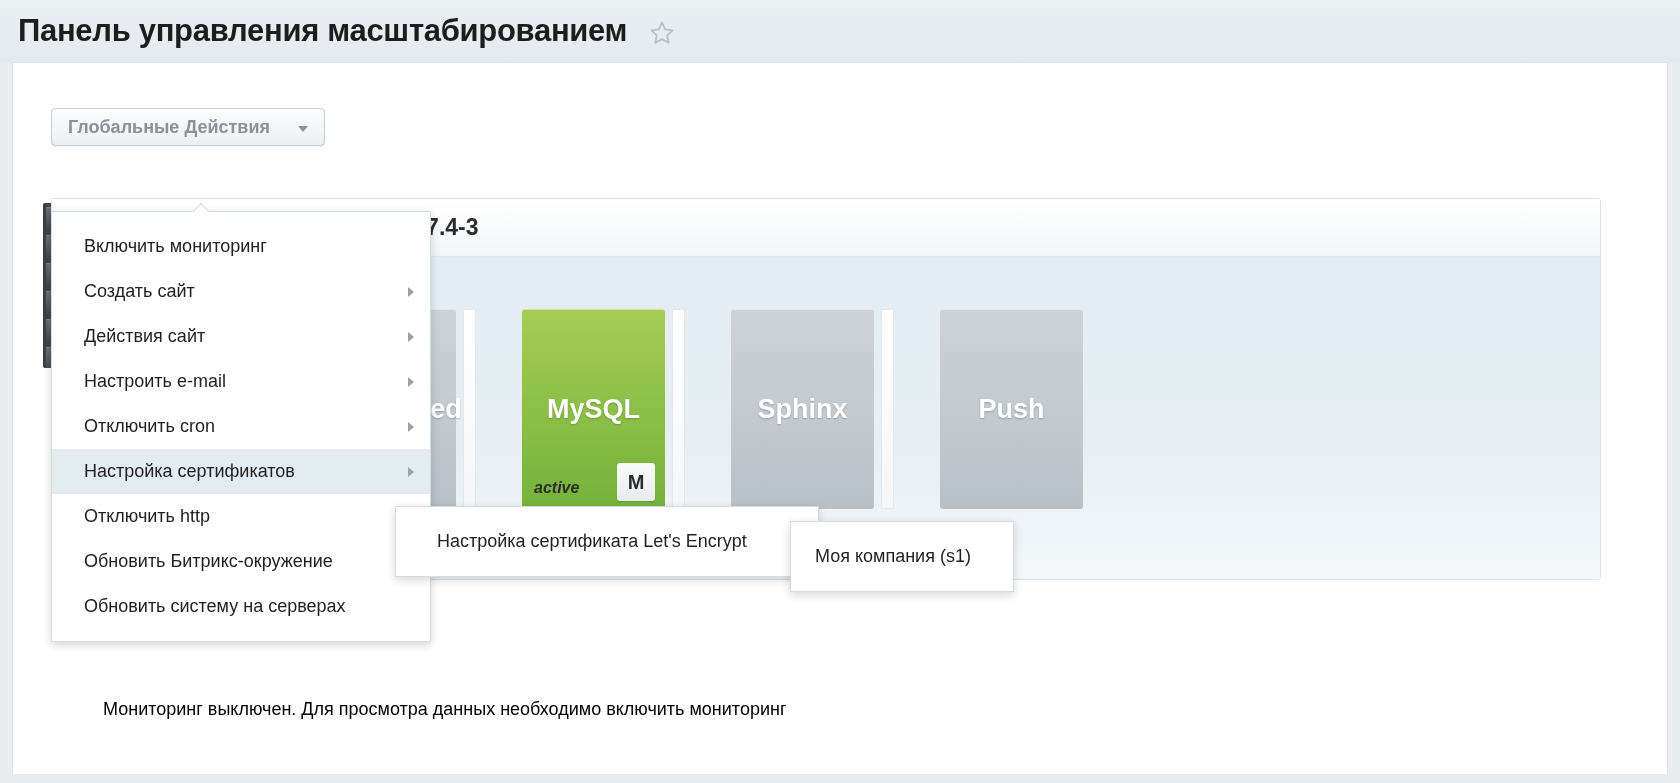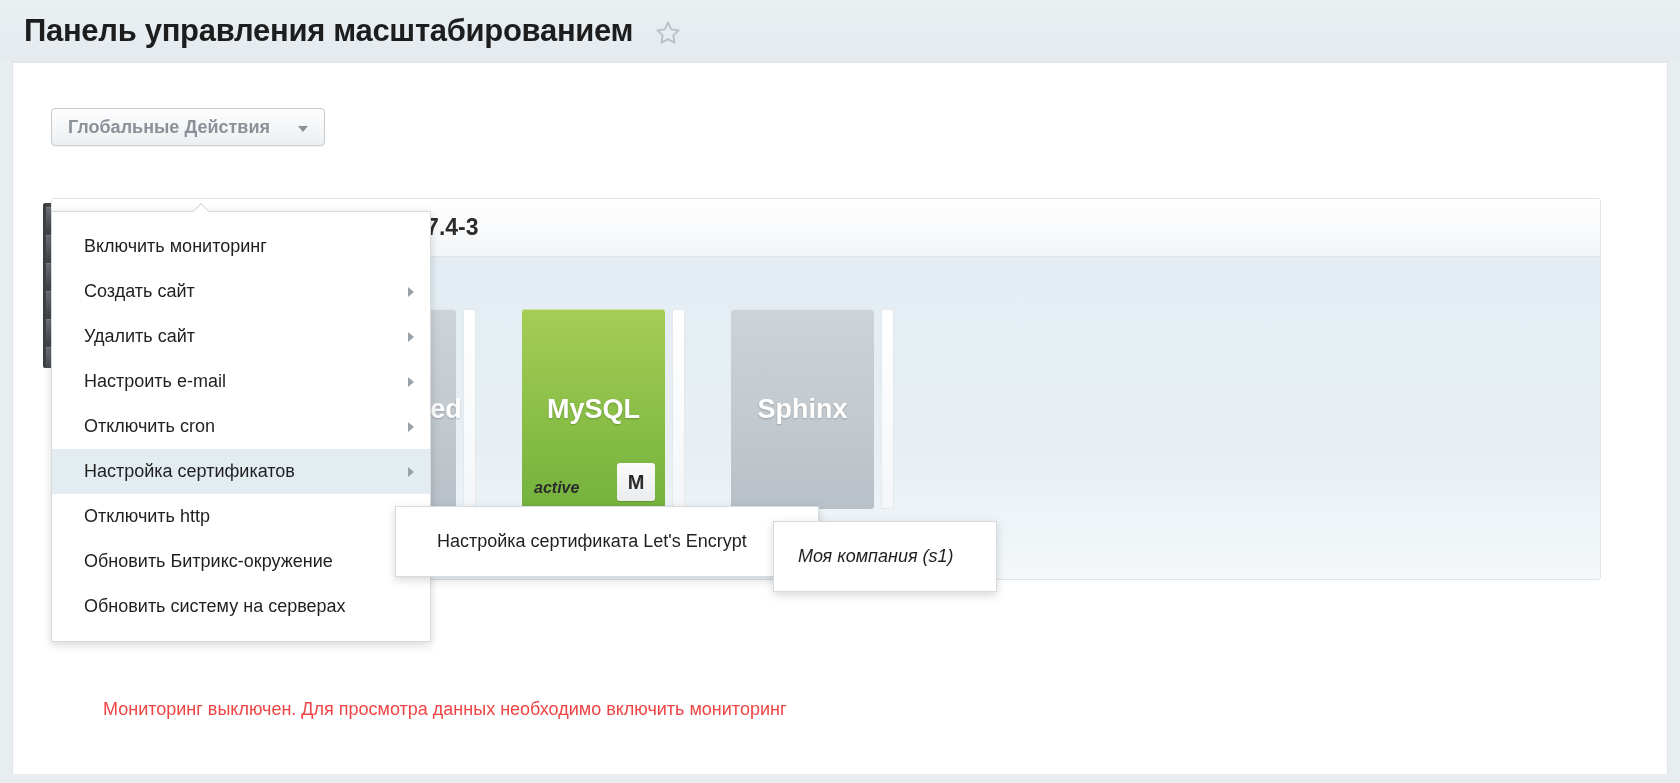--- a/index.html
+++ b/index.html
@@ -8,21 +8,21 @@
     background: #e8edf0;
     font-family: "Liberation Sans", sans-serif;
     overflow: hidden;
   }
 
   
   .page-header {
     height: 62px;
     display: flex;
     align-items: center;
-    padding-left: 24px;
+    padding-left: 18px;
     background: linear-gradient(to bottom, #eaeff2 0%, #e4eaee 100%);
   }
   .page-title {
     font-size: 31px;
     font-weight: bold;
     color: #1d1d1d;
     letter-spacing: -0.3px;
     white-space: nowrap;
   }
   .fav-star {
@@ -187,37 +187,37 @@
     border: 1px solid #e3e8ec;
     border-radius: 2px;
   }
 
   
   .monitor-note {
     position: absolute;
     left: 90px;
     top: 636px;
     font-size: 18px;
-    color: #ef4444;
+    color: #000000;
     white-space: nowrap;
     z-index: 9;
     text-align: right;
   }
 
   
   .menu {
     position: absolute;
     background: #ffffff;
     border: 1px solid #d6dbdf;
     box-shadow: 0 3px 9px rgba(0,0,0,0.16);
     padding: 12px 0;
   }
   .menu-l1 { left: 38px; top: 148px; width: 380px; z-index: 40; }
   .menu-l2 { left: 382px; top: 443px; width: 424px; z-index: 41; }
-  .menu-l3 { left: 760px; top: 458px; width: 224px; z-index: 42; font-style: italic; }
+  .menu-l3 { left: 777px; top: 458px; width: 224px; z-index: 42; }
 
   .menu-arrow {
     position: absolute;
     left: 140px;
     top: -9px;
     width: 18px; height: 9px;
     overflow: hidden;
   }
   .menu-arrow::after {
     content: "";
@@ -307,20 +307,25 @@
         <div class="svc-bar"></div>
       </div>
 
       <div class="svc-wrap">
         <div class="svc gray">
           <span class="svc-name">Sphinx</span>
         </div>
         <div class="svc-bar"></div>
       </div>
 
+      <div class="svc-wrap">
+        <div class="svc gray">
+          <span class="svc-name">Push</span>
+        </div>
+      </div>
 
     </div>
   </div>
 
   <div class="monitor-note">Мониторинг выключен. Для просмотра данных необходимо включить мониторинг</div>
 
   <div class="ga-button">
     <span class="ga-button-label">Глобальные Действия</span>
     <span class="ga-caret"></span>
   </div>
@@ -329,21 +334,21 @@
     <div class="menu-arrow"></div>
 
     <div class="menu-item">
       <span>Включить мониторинг</span>
     </div>
     <div class="menu-item">
       <span>Создать сайт</span>
       <span class="sub-caret"></span>
     </div>
     <div class="menu-item">
-      <span>Удалить сайт</span>
+      <span>Действия сайт</span>
       <span class="sub-caret"></span>
     </div>
     <div class="menu-item">
       <span>Настроить e-mail</span>
       <span class="sub-caret"></span>
     </div>
     <div class="menu-item">
       <span>Отключить cron</span>
       <span class="sub-caret"></span>
     </div>

